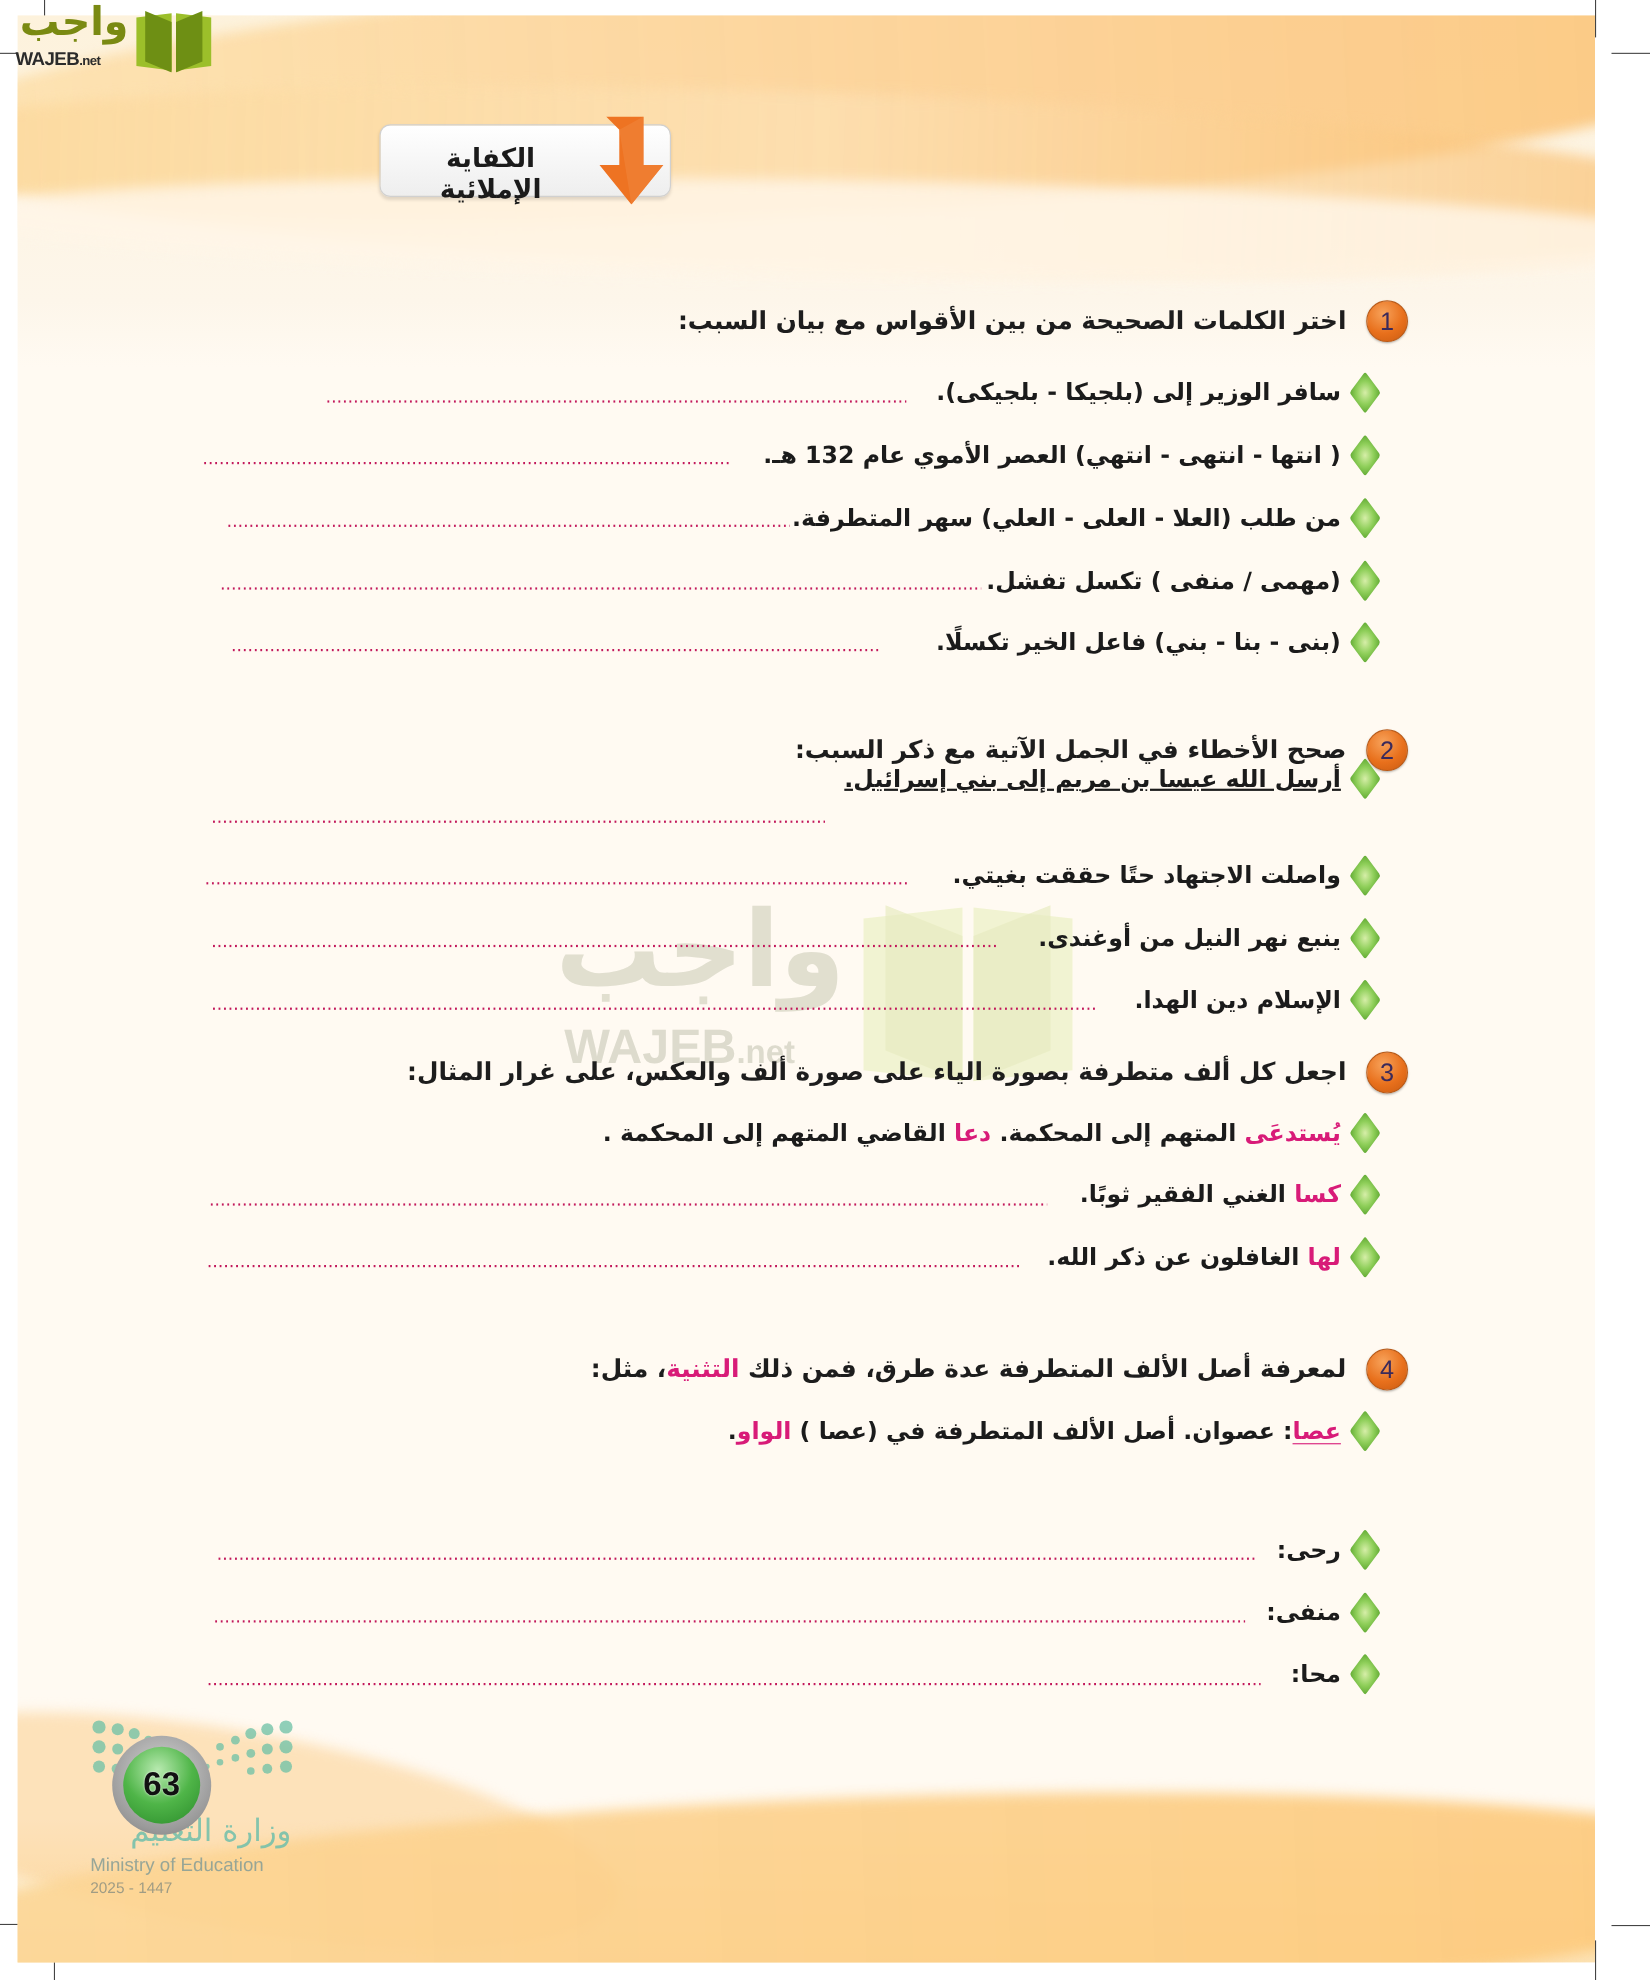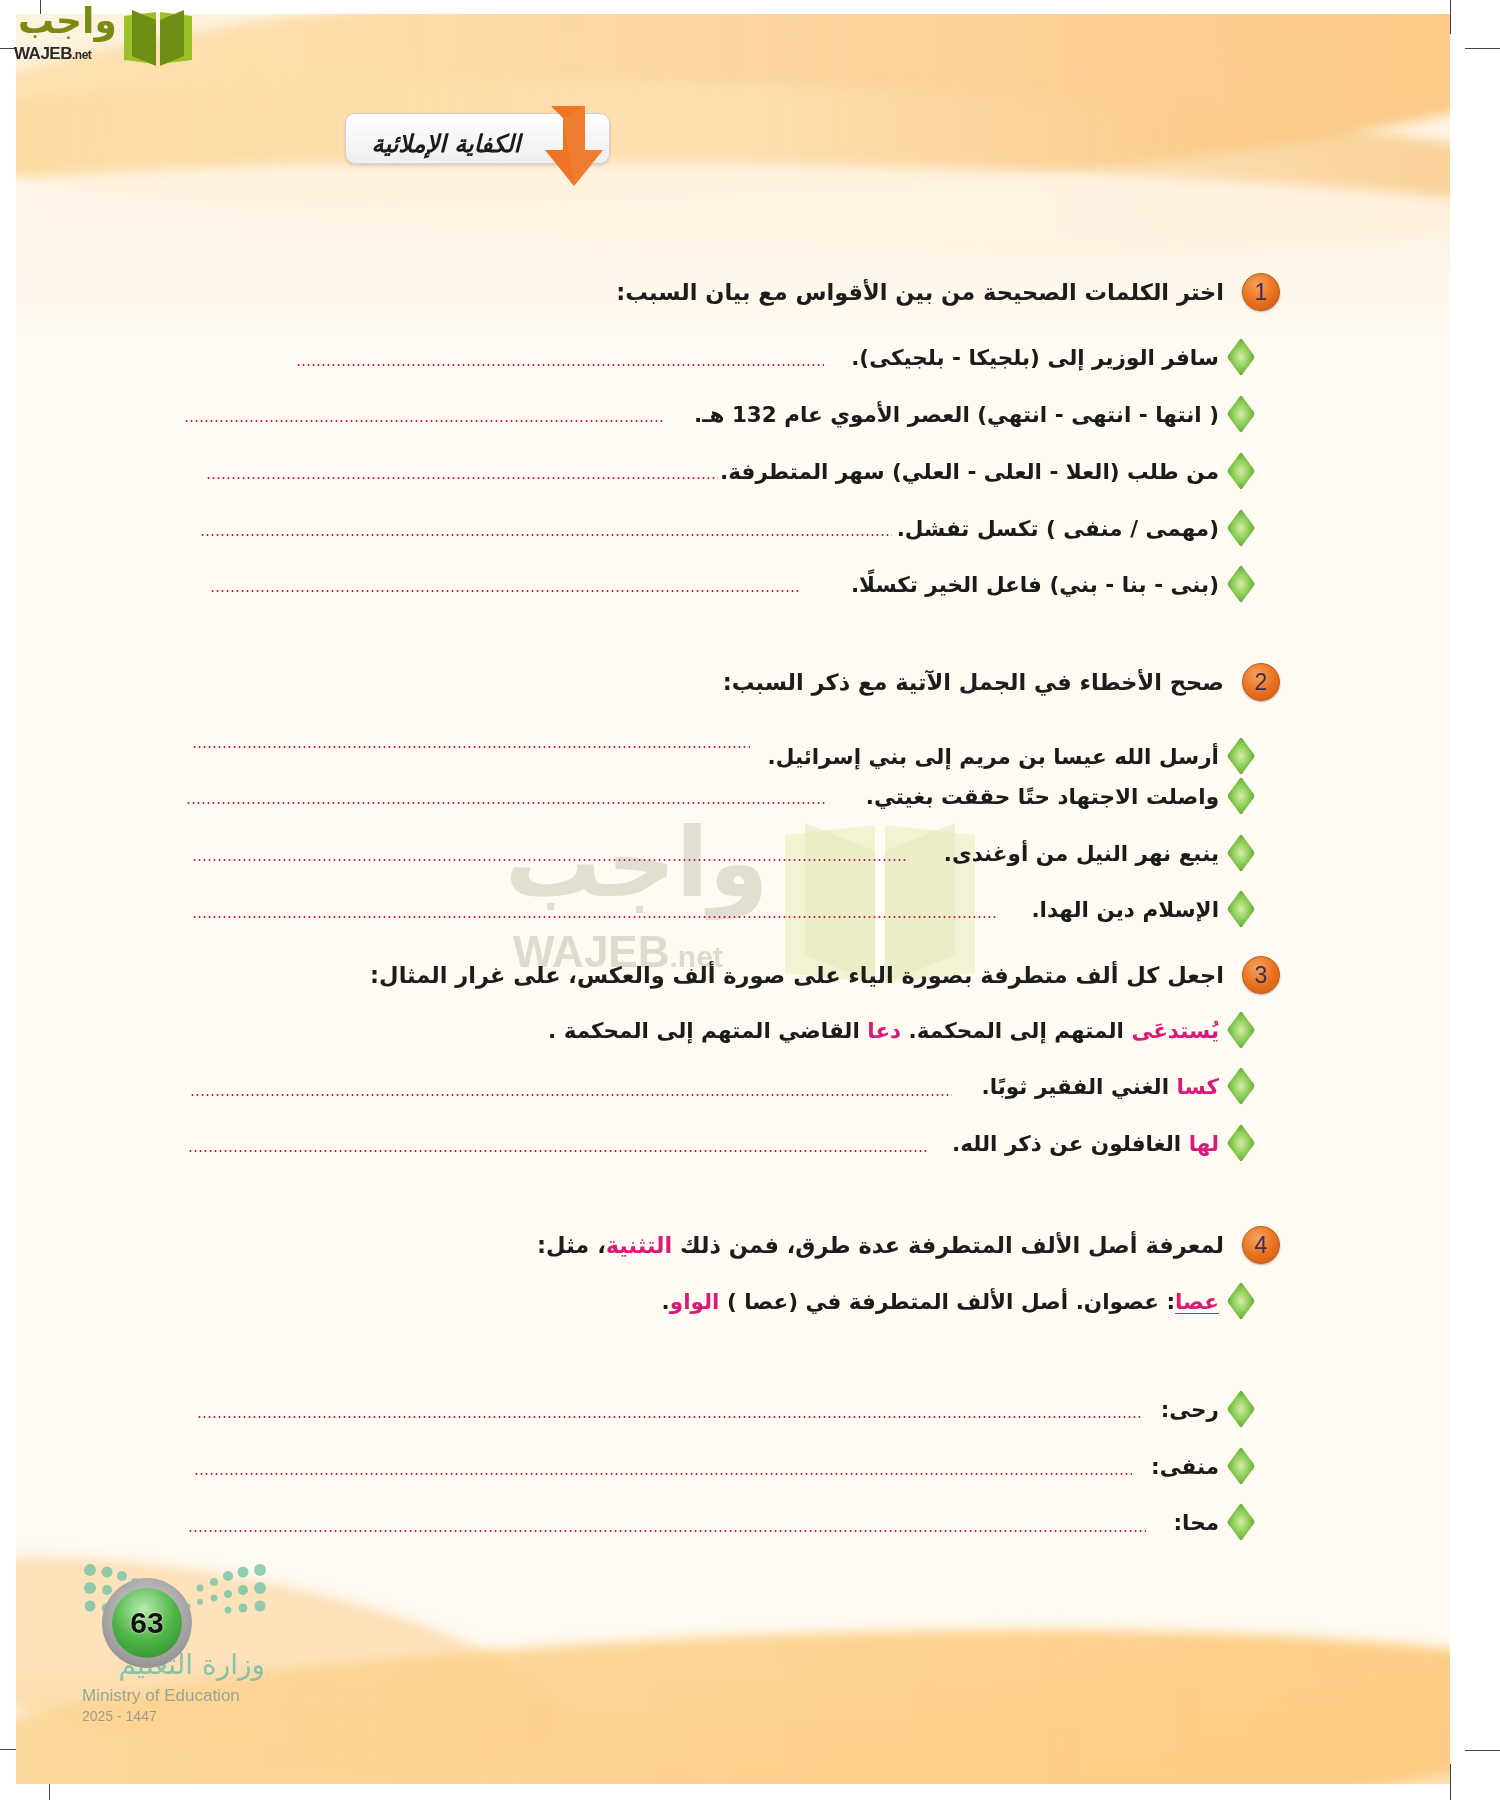--- a/index.html
+++ b/index.html
@@ -24,25 +24,24 @@
 
   
   .logo { position: absolute; left: 8px; top: 4px; width: 185px; height: 64px; }
   .logo-ar { position: absolute; left: 10px; top: -4px; font-family: "DejaVu Sans", sans-serif; font-weight: bold; font-size: 36px; color: #7a8a12; direction: rtl; }
   .logo-en { position: absolute; left: 6px; top: 40px; font-family: "Liberation Sans", sans-serif; font-weight: bold; font-size: 17px; color: #2b2b2b; letter-spacing: -0.5px; }
   .logo-en small { font-size: 12px; }
   .logo-book { position: absolute; left: 112px; top: 4px; width: 76px; height: 58px; }
 
   
   .title-tab {
-    position: absolute; left: 345px; top: 113px; width: 265px; height: 51px;
+    position: absolute; left: 345px; top: 113px; width: 265px; height: 66px;
     background: linear-gradient(180deg, #ffffff, #eeeeee);
     border: 1px solid #d0d0d0; border-radius: 10px;
     box-shadow: 0 2px 3px rgba(0,0,0,0.12);
-    font-style: italic;
   }
   .title-text {
     position: absolute; left: 20px; top: 16px; width: 160px; text-align: center;
     font-size: 24px; font-weight: bold; color: #1b1b1b; direction: rtl;
   }
   .title-arrow { position: absolute; left: 195px; top: -8px; width: 66px; height: 80px; }
 
   
   .content { position: absolute; left: 0; top: 0; width: 1500px; height: 1800px; direction: rtl; }
   .q-head {
@@ -191,21 +190,21 @@
   <div class="item" style="top:566px;">
     <span class="diamond"></span>
     <span>(بنى - بنا - بني) فاعل الخير تكسلًا.</span>
   </div>
   <div class="dots" style="top:590px;left:210px;width:590px;"></div>
 
   <div class="q-head" style="top:662px;">
     <span class="badge">2</span>
     <span>صحح الأخطاء في الجمل الآتية مع ذكر السبب:</span>
   </div>
-  <div class="item" style="top:738px;">
+  <div class="item" style="top:690px;text-decoration:underline;">
     <span class="diamond"></span>
     <span>أرسل الله عيسا بن مريم إلى بني إسرائيل.</span>
   </div>
   <div class="dots" style="top:746px;left:192px;width:558px;"></div>
 
   <div class="item" style="top:778px;">
     <span class="diamond"></span>
     <span>واصلت الاجتهاد حتًا حققت بغيتي.</span>
   </div>
   <div class="dots" style="top:802px;left:186px;width:640px;"></div>

